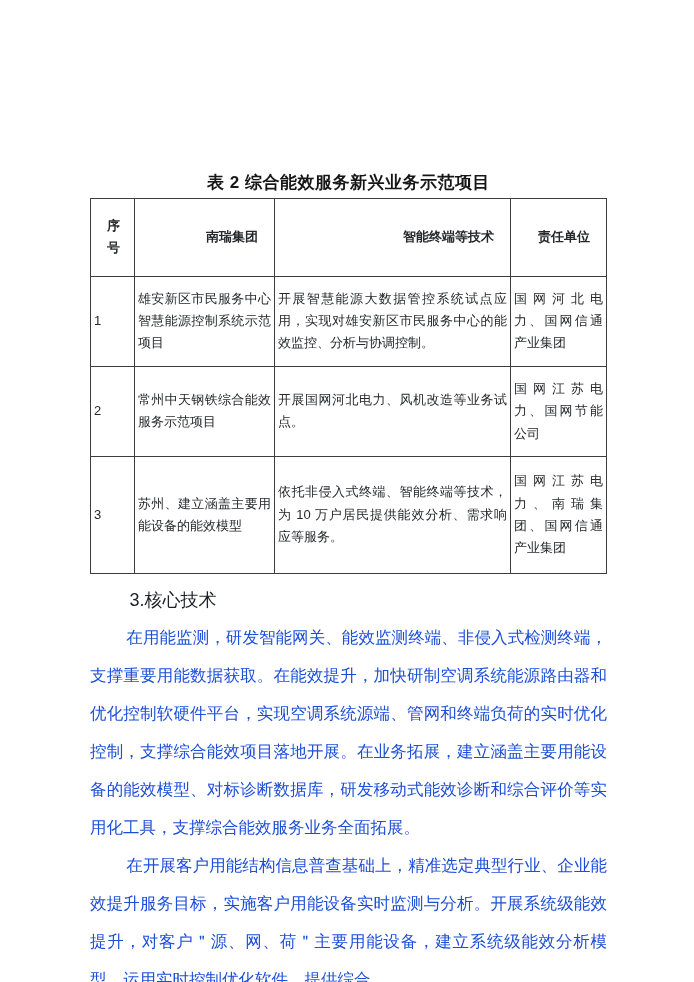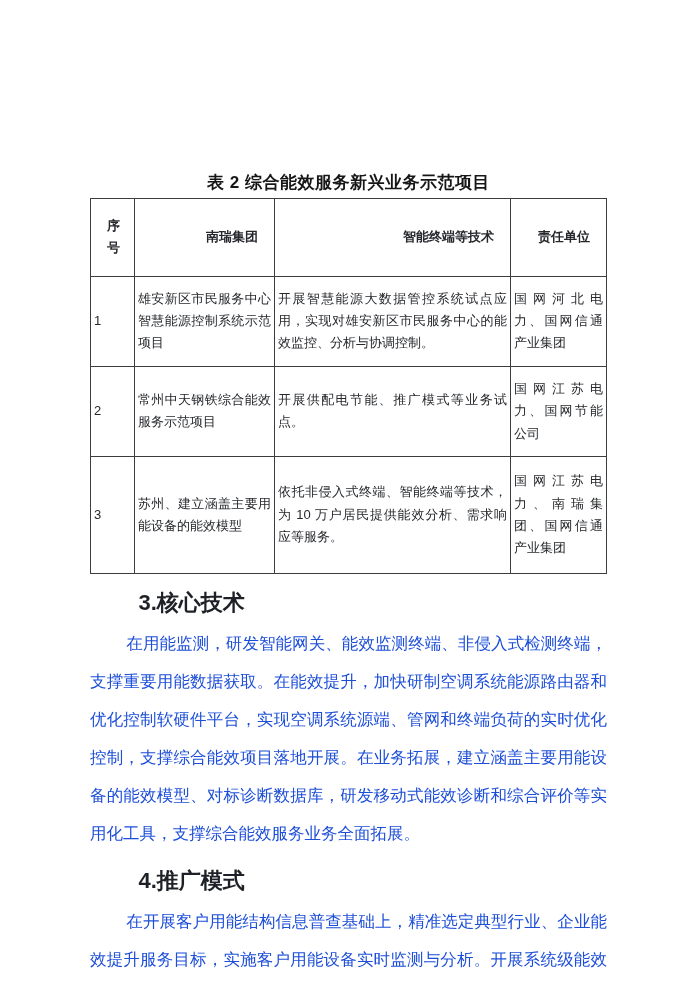--- a/index.html
+++ b/index.html
@@ -55,22 +55,22 @@
   }
   col.c-no { width: 44px; }
   col.c-name { width: 140px; }
   col.c-content { width: 236px; }
   col.c-unit { width: 96px; }
   td.no { text-align: center; }
   tr.r1 { height: 65px; }
   tr.r2 { height: 59px; }
   tr.r3 { height: 117px; }
   .section-heading {
-    font-size: 22px;
-    font-weight: bold;
+    font-size: 18px;
+    font-weight: normal;
     color: #1d2026;
     margin: 14px 0 6px 0;
     text-indent: 2.2em;
   }
   .body-para {
     font-size: 16.5px;
     line-height: 38px;
     color: #1d4ed8;
     text-align: justify;
     text-indent: 2.2em;
@@ -104,32 +104,31 @@
       <tbody>
         <tr class="r1">
           <td class="no">1</td>
           <td>雄安新区市民服务中心智慧能源控制系统示范项目</td>
           <td>开展<b>智慧能源大数据管控系统</b>试点应用，实现对雄安新区市民服务中心的能效监控、分析与协调控制。</td>
           <td>国网河北电力、国网信通产业集团</td>
         </tr>
         <tr class="r2">
           <td class="no">2</td>
           <td>常州中天钢铁综合能效服务示范项目</td>
-          <td>开展<b>供配电节能</b>、<b>推广模式</b>等业务试点。</td>
+          <td>开展<b>国网河北电力</b>、<b>风机改造</b>等业务试点。</td>
           <td>国网江苏电力、国网节能公司</td>
         </tr>
         <tr class="r3">
           <td class="no">3</td>
           <td>苏州、建立涵盖主要用能设备的能效模型</td>
           <td>依托<b>非侵入式终端、智能终端等技术</b>，为 10 万户居民提供能效分析、需求响应等服务。</td>
           <td>国网江苏电力、南瑞集团、国网信通产业集团</td>
         </tr>
       </tbody>
     </table>
 
     <div class="section-heading">3.核心技术</div>
     <p class="body-para">在<b>用能监测</b>，研发智能网关、能效监测终端、非侵入式检测终端，支撑重要用能数据获取。在<b>能效提升</b>，加快研制空调系统能源路由器和优化控制软硬件平台，实现空调系统源端、管网和终端负荷的实时优化控制，支撑综合能效项目落地开展。在<b>业务拓展</b>，建立涵盖主要用能设备的能效模型、对标诊断数据库，研发移动式能效诊断和综合评价等实用化工具，支撑综合能效服务业务全面拓展。</p>
 
-    <div class="section-heading">4.推广模式</div>
     <p class="body-para">在开展客户用能结构信息普查基础上，精准选定典型行业、企业能效提升服务目标，实施客户用能设备实时监测与分析。开展系统级能效提升，对客户＂源、网、荷＂主要用能设备，建立系统级能效分析模型，运用实时控制优化软件，提供综合</p>
 
   </div>
 </div>
 
 </body></html>

